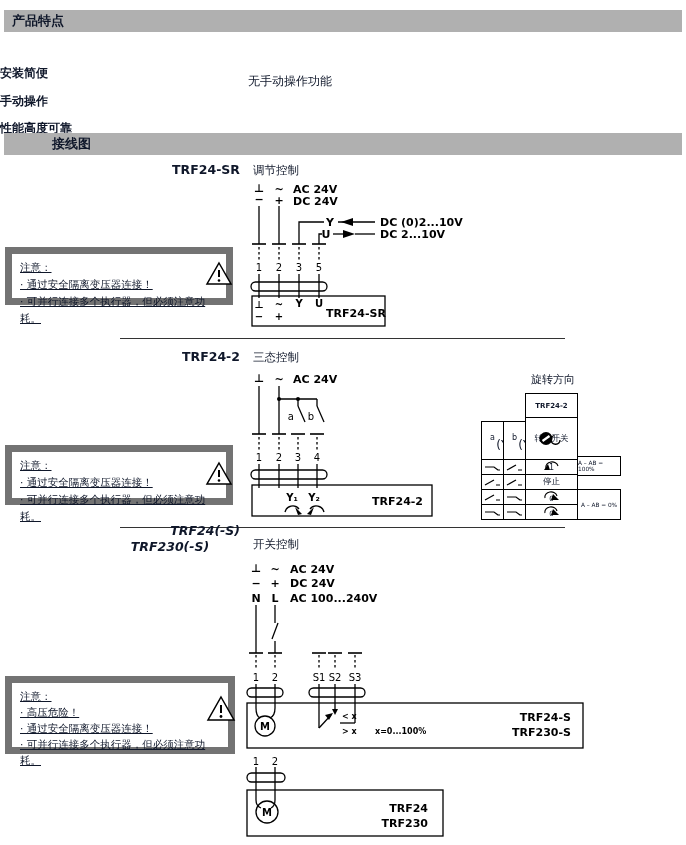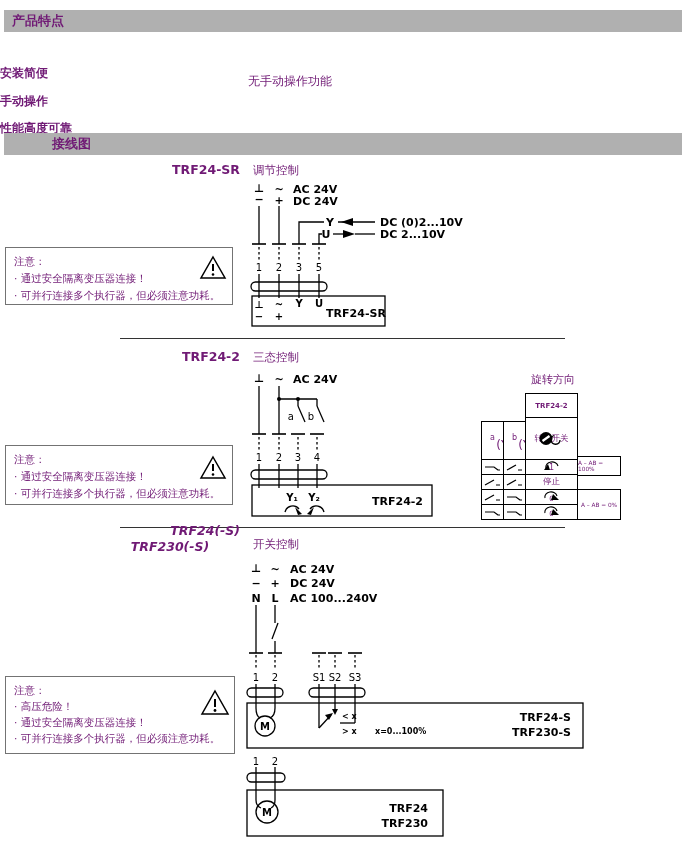--- a/index.html
+++ b/index.html
@@ -1,25 +1,25 @@
 <!DOCTYPE html>
 <html><head>
 <meta charset="utf-8">
 <style>
   html,body{margin:0;padding:0;background:#fff;}
-  #page{position:relative;width:686px;height:845px;background:#fff;color:#701a75;
+  #page{position:relative;width:686px;height:845px;background:#fff;color:#0f172a;
         font-family:"DejaVu Sans","Liberation Sans",sans-serif;overflow:hidden;}
   .bar{position:absolute;left:4px;width:678px;height:22px;background:#b0b0b0;
        font-weight:bold;font-size:13px;line-height:22px;padding-left:8px;box-sizing:border-box;}
   .flabel{position:absolute;left:0;width:230px;text-align:left;font-weight:bold;font-size:12px;margin-top:20px;}
   .ftext{position:absolute;left:248px;font-size:12px;}
   .model-title{position:absolute;left:100px;width:140px;text-align:right;font-weight:bold;font-size:12.5px;line-height:16px;}
   .ctrl{position:absolute;left:253px;font-size:11.5px;}
-  .notebox{position:absolute;left:5px;border:1px solid #737373;background:#fff;
-           font-size:10.5px;line-height:17px;padding:5px 8px;box-sizing:border-box;}
+  .notebox{position:absolute;left:5px;border:7px solid #737373;background:#fff;
+           font-size:10.5px;line-height:17px;padding:5px 8px;box-sizing:border-box;text-decoration:underline;}
   .notebox .ntitle{display:block;}
   .notebox .nline{display:block;}
   .divider{position:absolute;left:120px;width:445px;height:1px;background:#333;}
   svg{position:absolute;overflow:visible;}
   svg text{font-family:"DejaVu Sans","Liberation Sans",sans-serif;fill:#000;}
   .cell{position:absolute;border:1px solid #000;box-sizing:border-box;background:#fff;
         display:flex;align-items:center;justify-content:center;text-align:center;}
   .tbl-title{position:absolute;font-size:11px;text-align:center;}
   .sub{font-size:12px;display:block;line-height:7px;padding-left:32px;}
   .poslbl{font-size:8px;}

